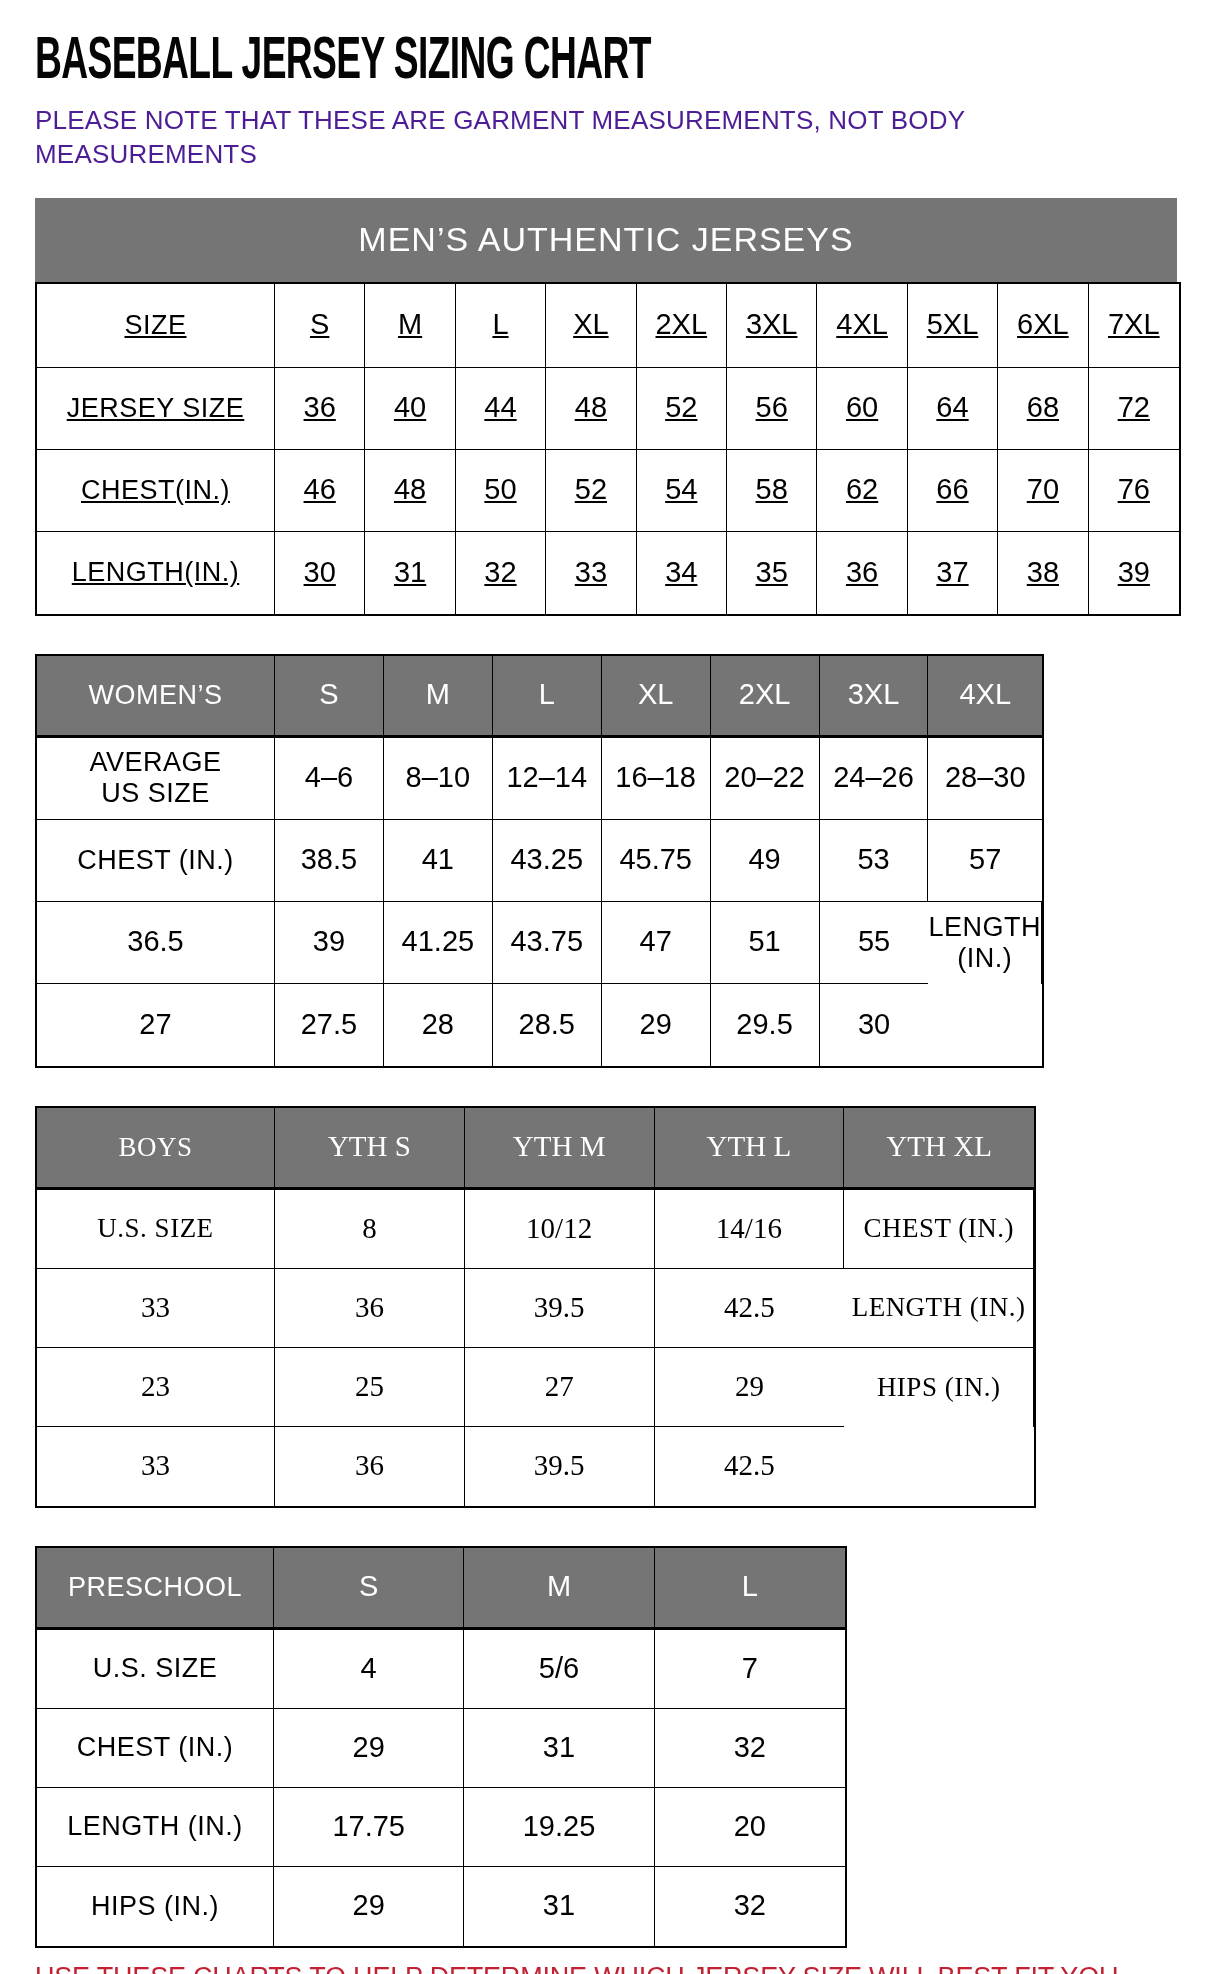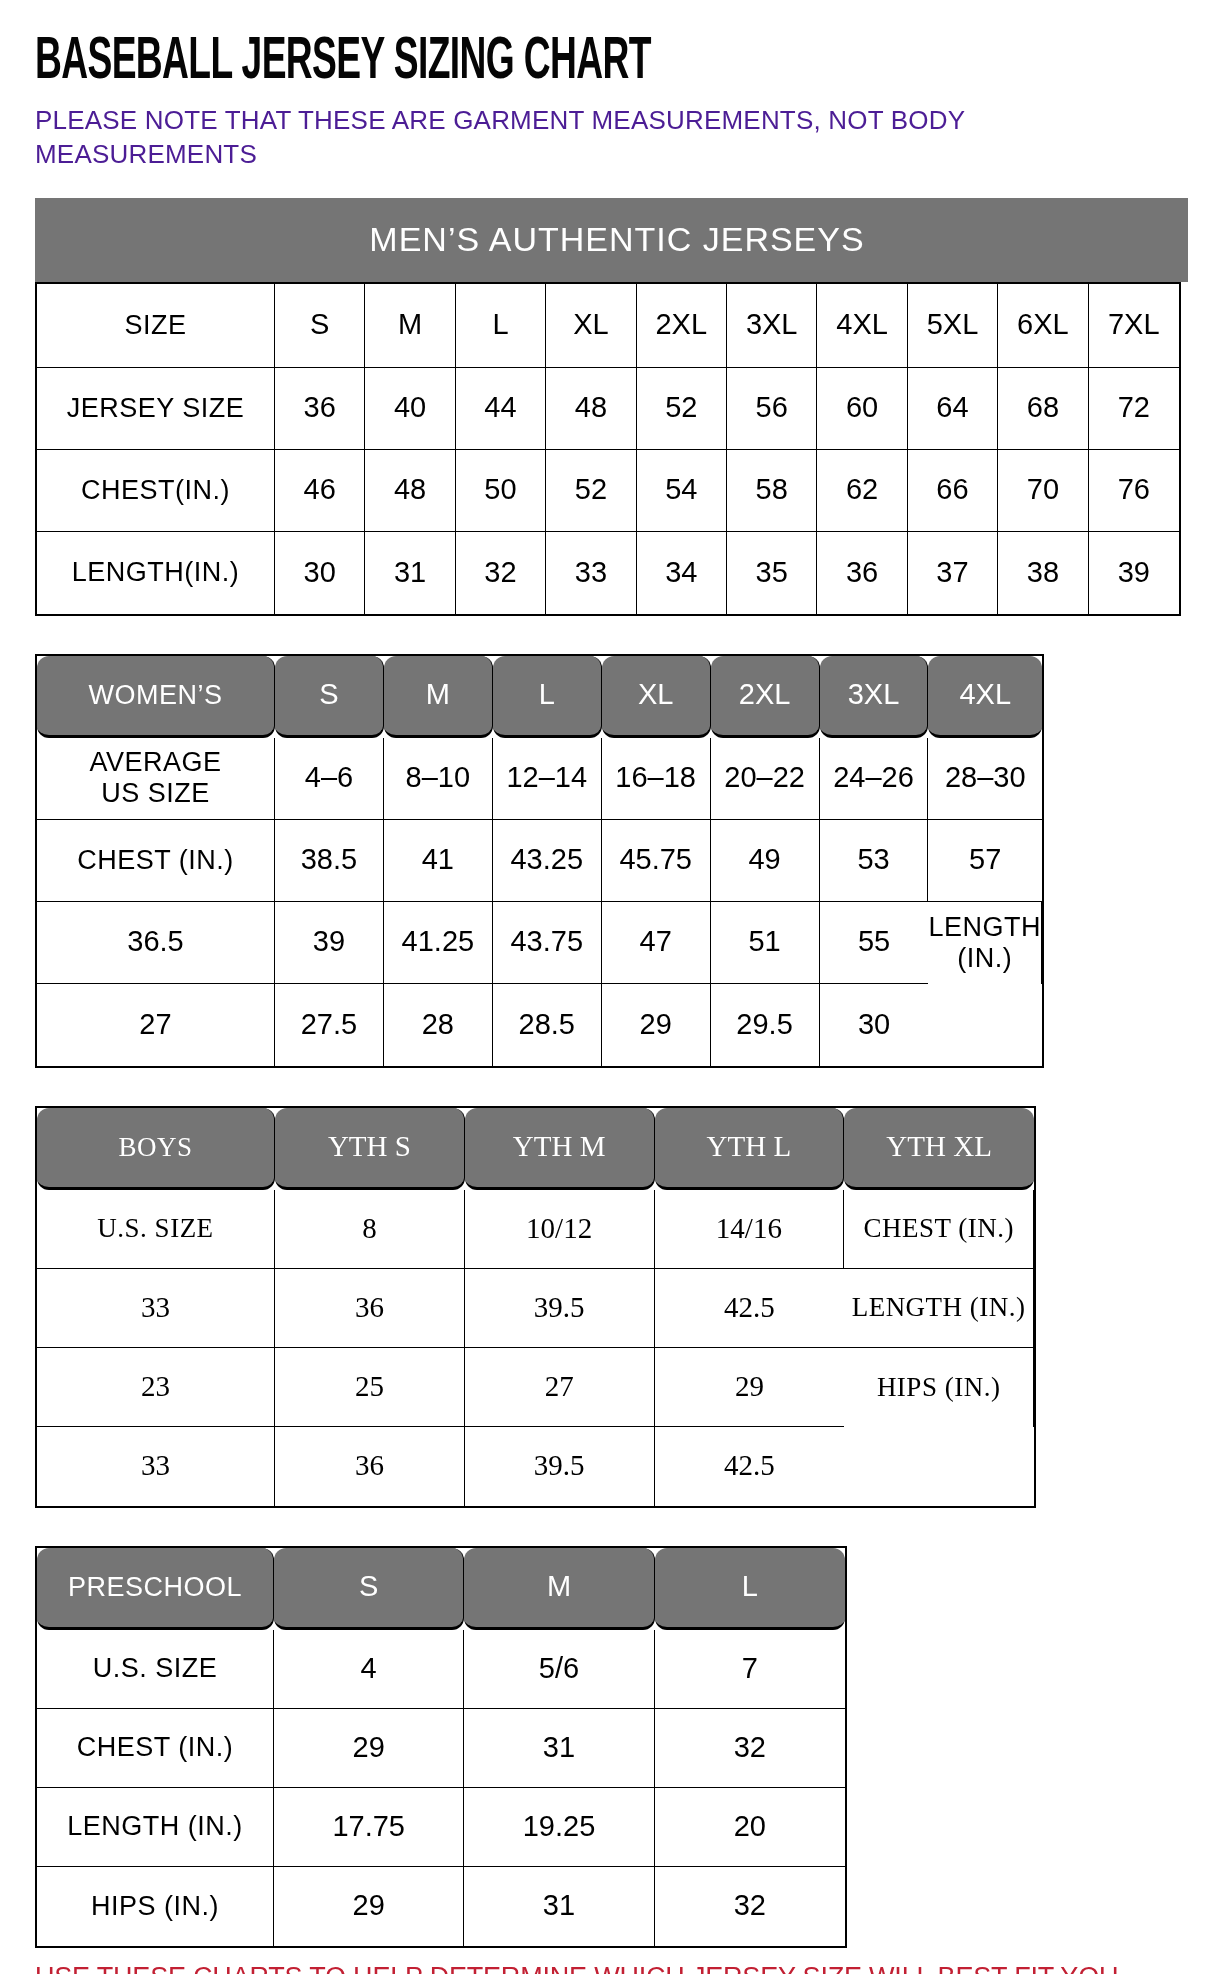--- a/index.html
+++ b/index.html
@@ -70,21 +70,20 @@
     box-sizing: border-box;
     background: #ffffff;
   }
   .cell.last-col { border-right: none; }
   .cell.last-row { border-bottom: none; }
   .cell.lbl { font-size: 27px; letter-spacing: 0.5px; }
   .cell.hdr-gray {
     background: #757575;
     color: #ffffff;
     border-bottom-width: 3px;
-    border-radius: 12px;
   }
   .cell.hdr-plain { background: #ffffff; color: #000000; }
   
   .footer-note {
     margin-top: 14px;
     font-size: 27px;
     color: #c22033;
     letter-spacing: -0.2px;
     white-space: nowrap;
   }
@@ -93,22 +92,22 @@
 <body>
 
 <div class="content">
 
   <h1 class="page-title">BASEBALL JERSEY SIZING CHART</h1>
 
   <div class="note">PLEASE NOTE THAT THESE ARE GARMENT MEASUREMENTS, NOT BODY
 MEASUREMENTS</div>
 
   <div class="tbl-section first">
-      <div class="banner" style="width: 1142px; padding-left: 11px;">MEN’S AUTHENTIC JERSEYS</div>
-      <div class="grid" style="width: 1142px; grid-template-columns: 238px repeat(10, 1fr); grid-template-rows: 84px repeat(3, 82px);">
+      <div class="banner" style="width: 1142px;">MEN’S AUTHENTIC JERSEYS</div>
+      <div class="grid" style="width: 1142px; grid-template-columns: 238px repeat(10, 1fr); grid-template-rows: 84px repeat(3, 82px); text-decoration: underline;">
         <div class="cell hdr-plain lbl">SIZE</div>
         <div class="cell hdr-plain">S</div>
         <div class="cell hdr-plain">M</div>
         <div class="cell hdr-plain">L</div>
         <div class="cell hdr-plain">XL</div>
         <div class="cell hdr-plain">2XL</div>
         <div class="cell hdr-plain">3XL</div>
         <div class="cell hdr-plain">4XL</div>
         <div class="cell hdr-plain">5XL</div>
         <div class="cell hdr-plain">6XL</div>

